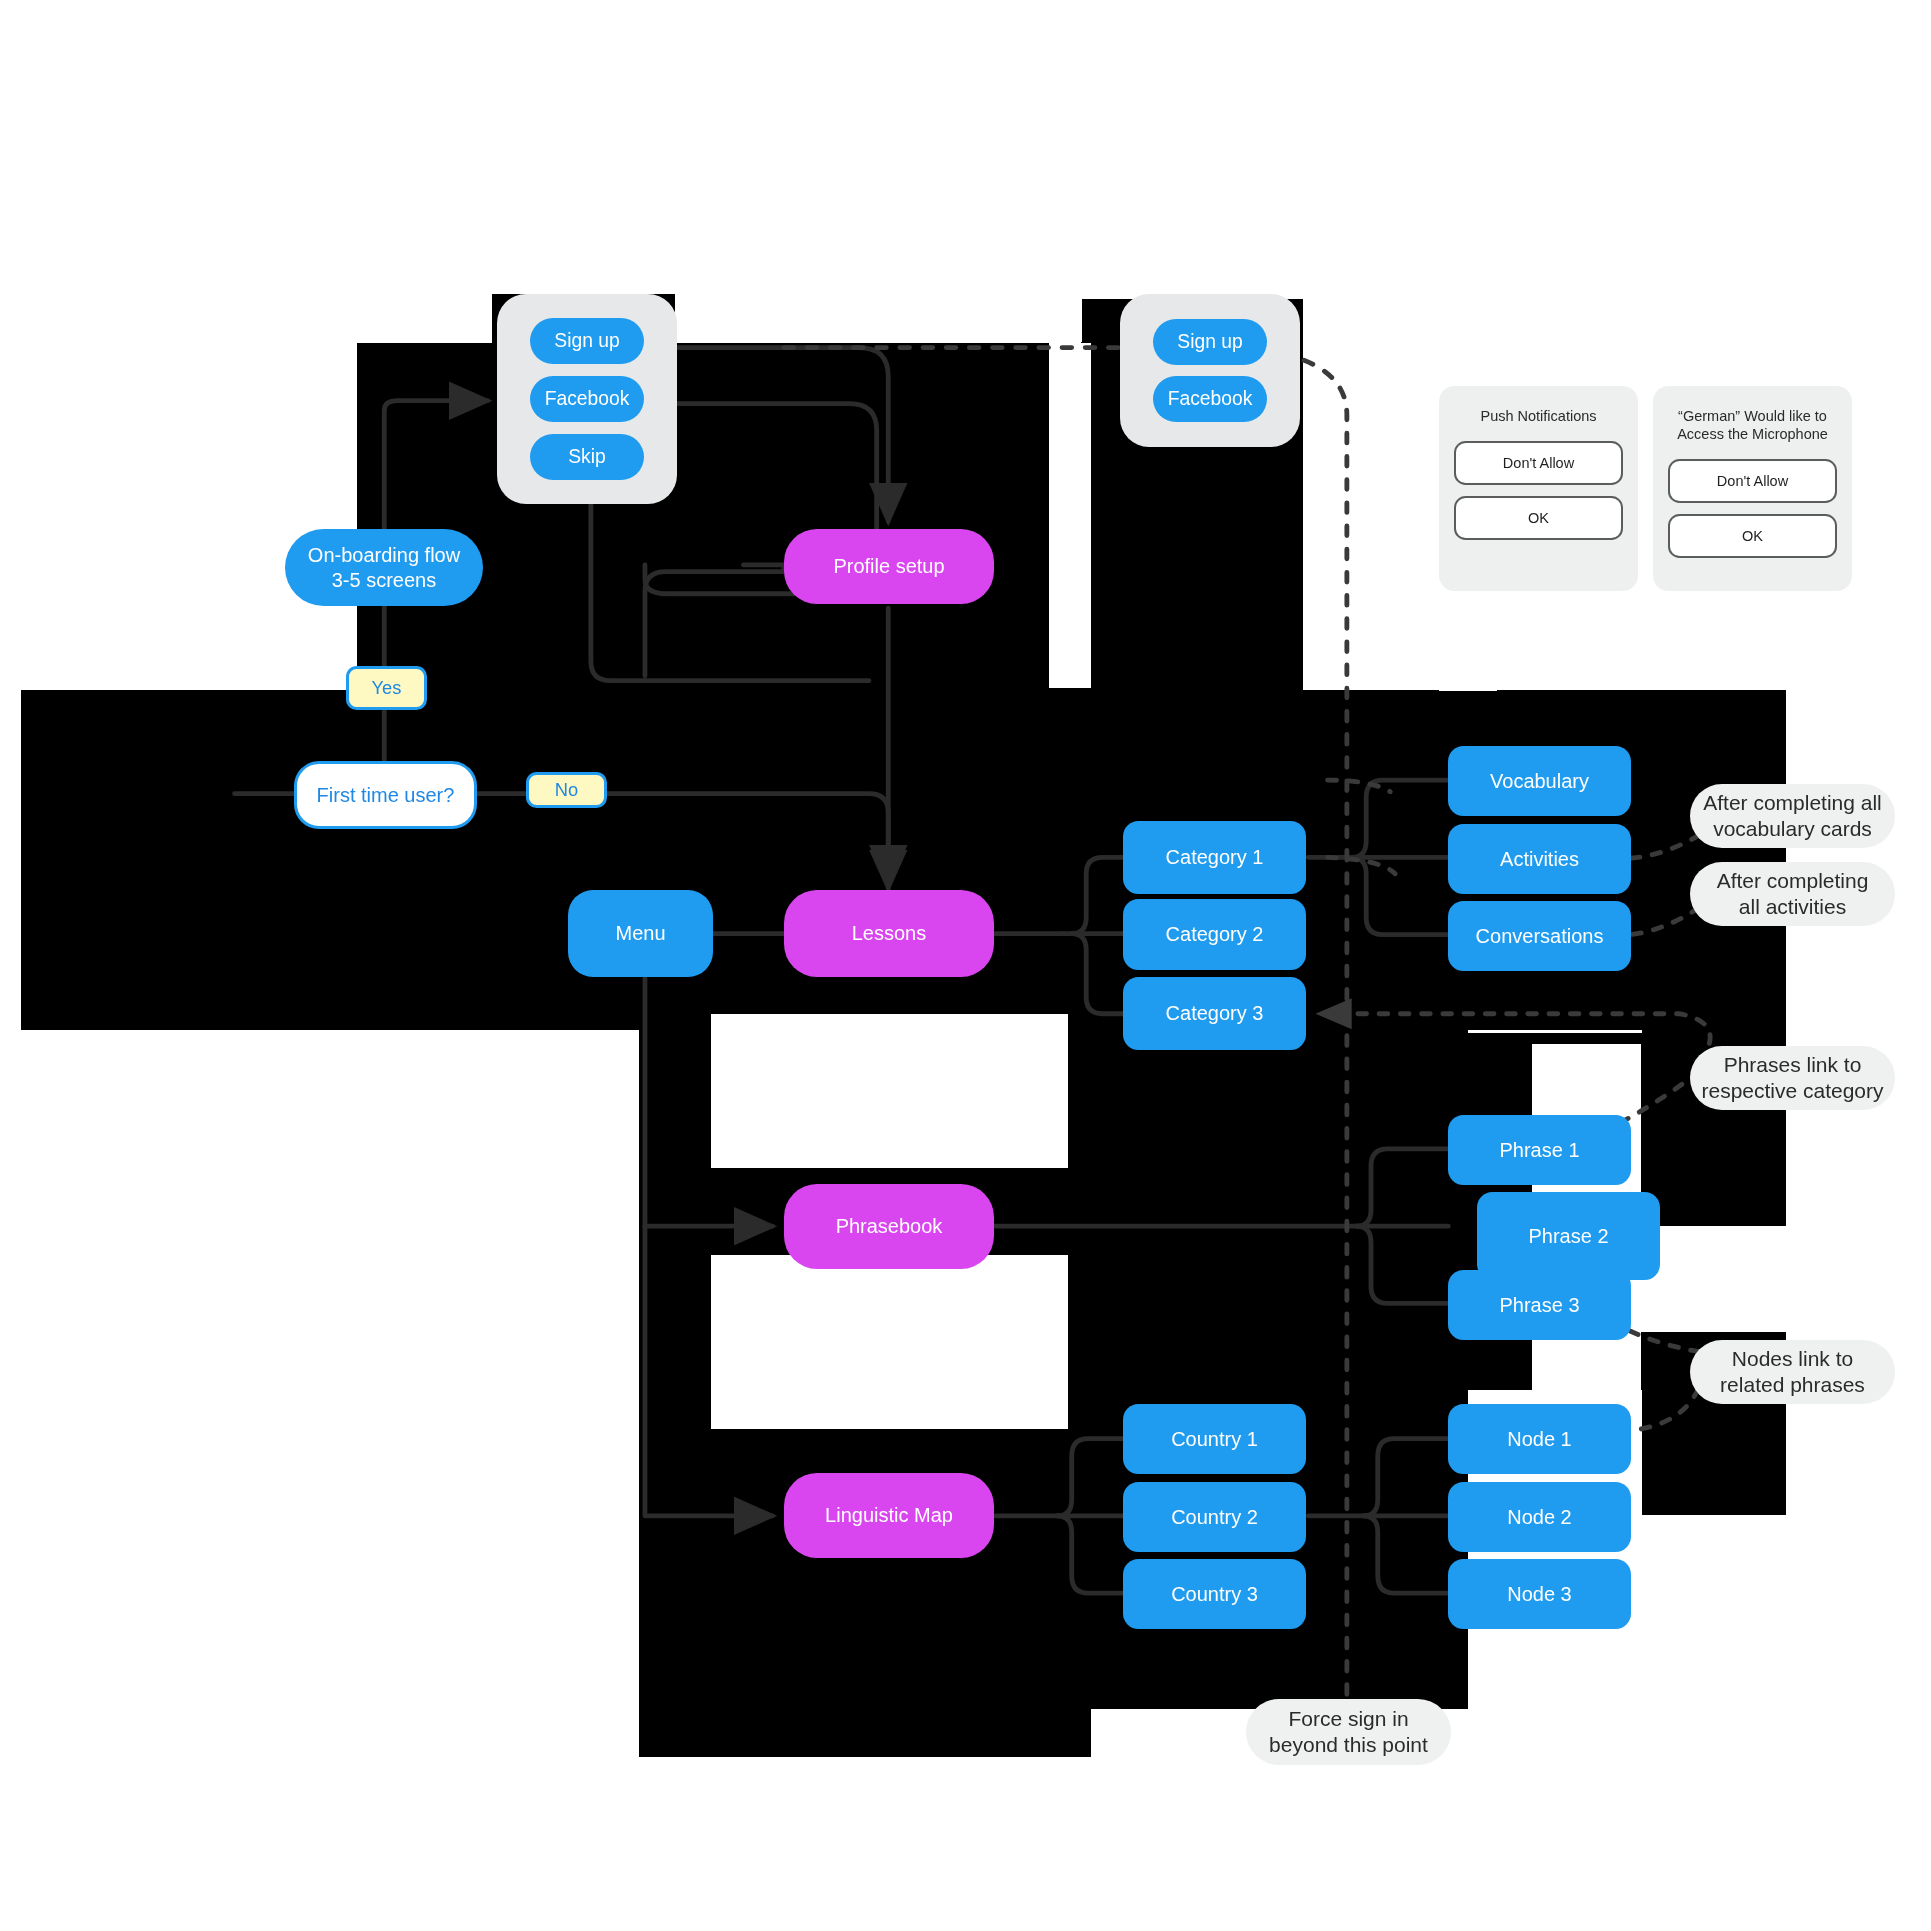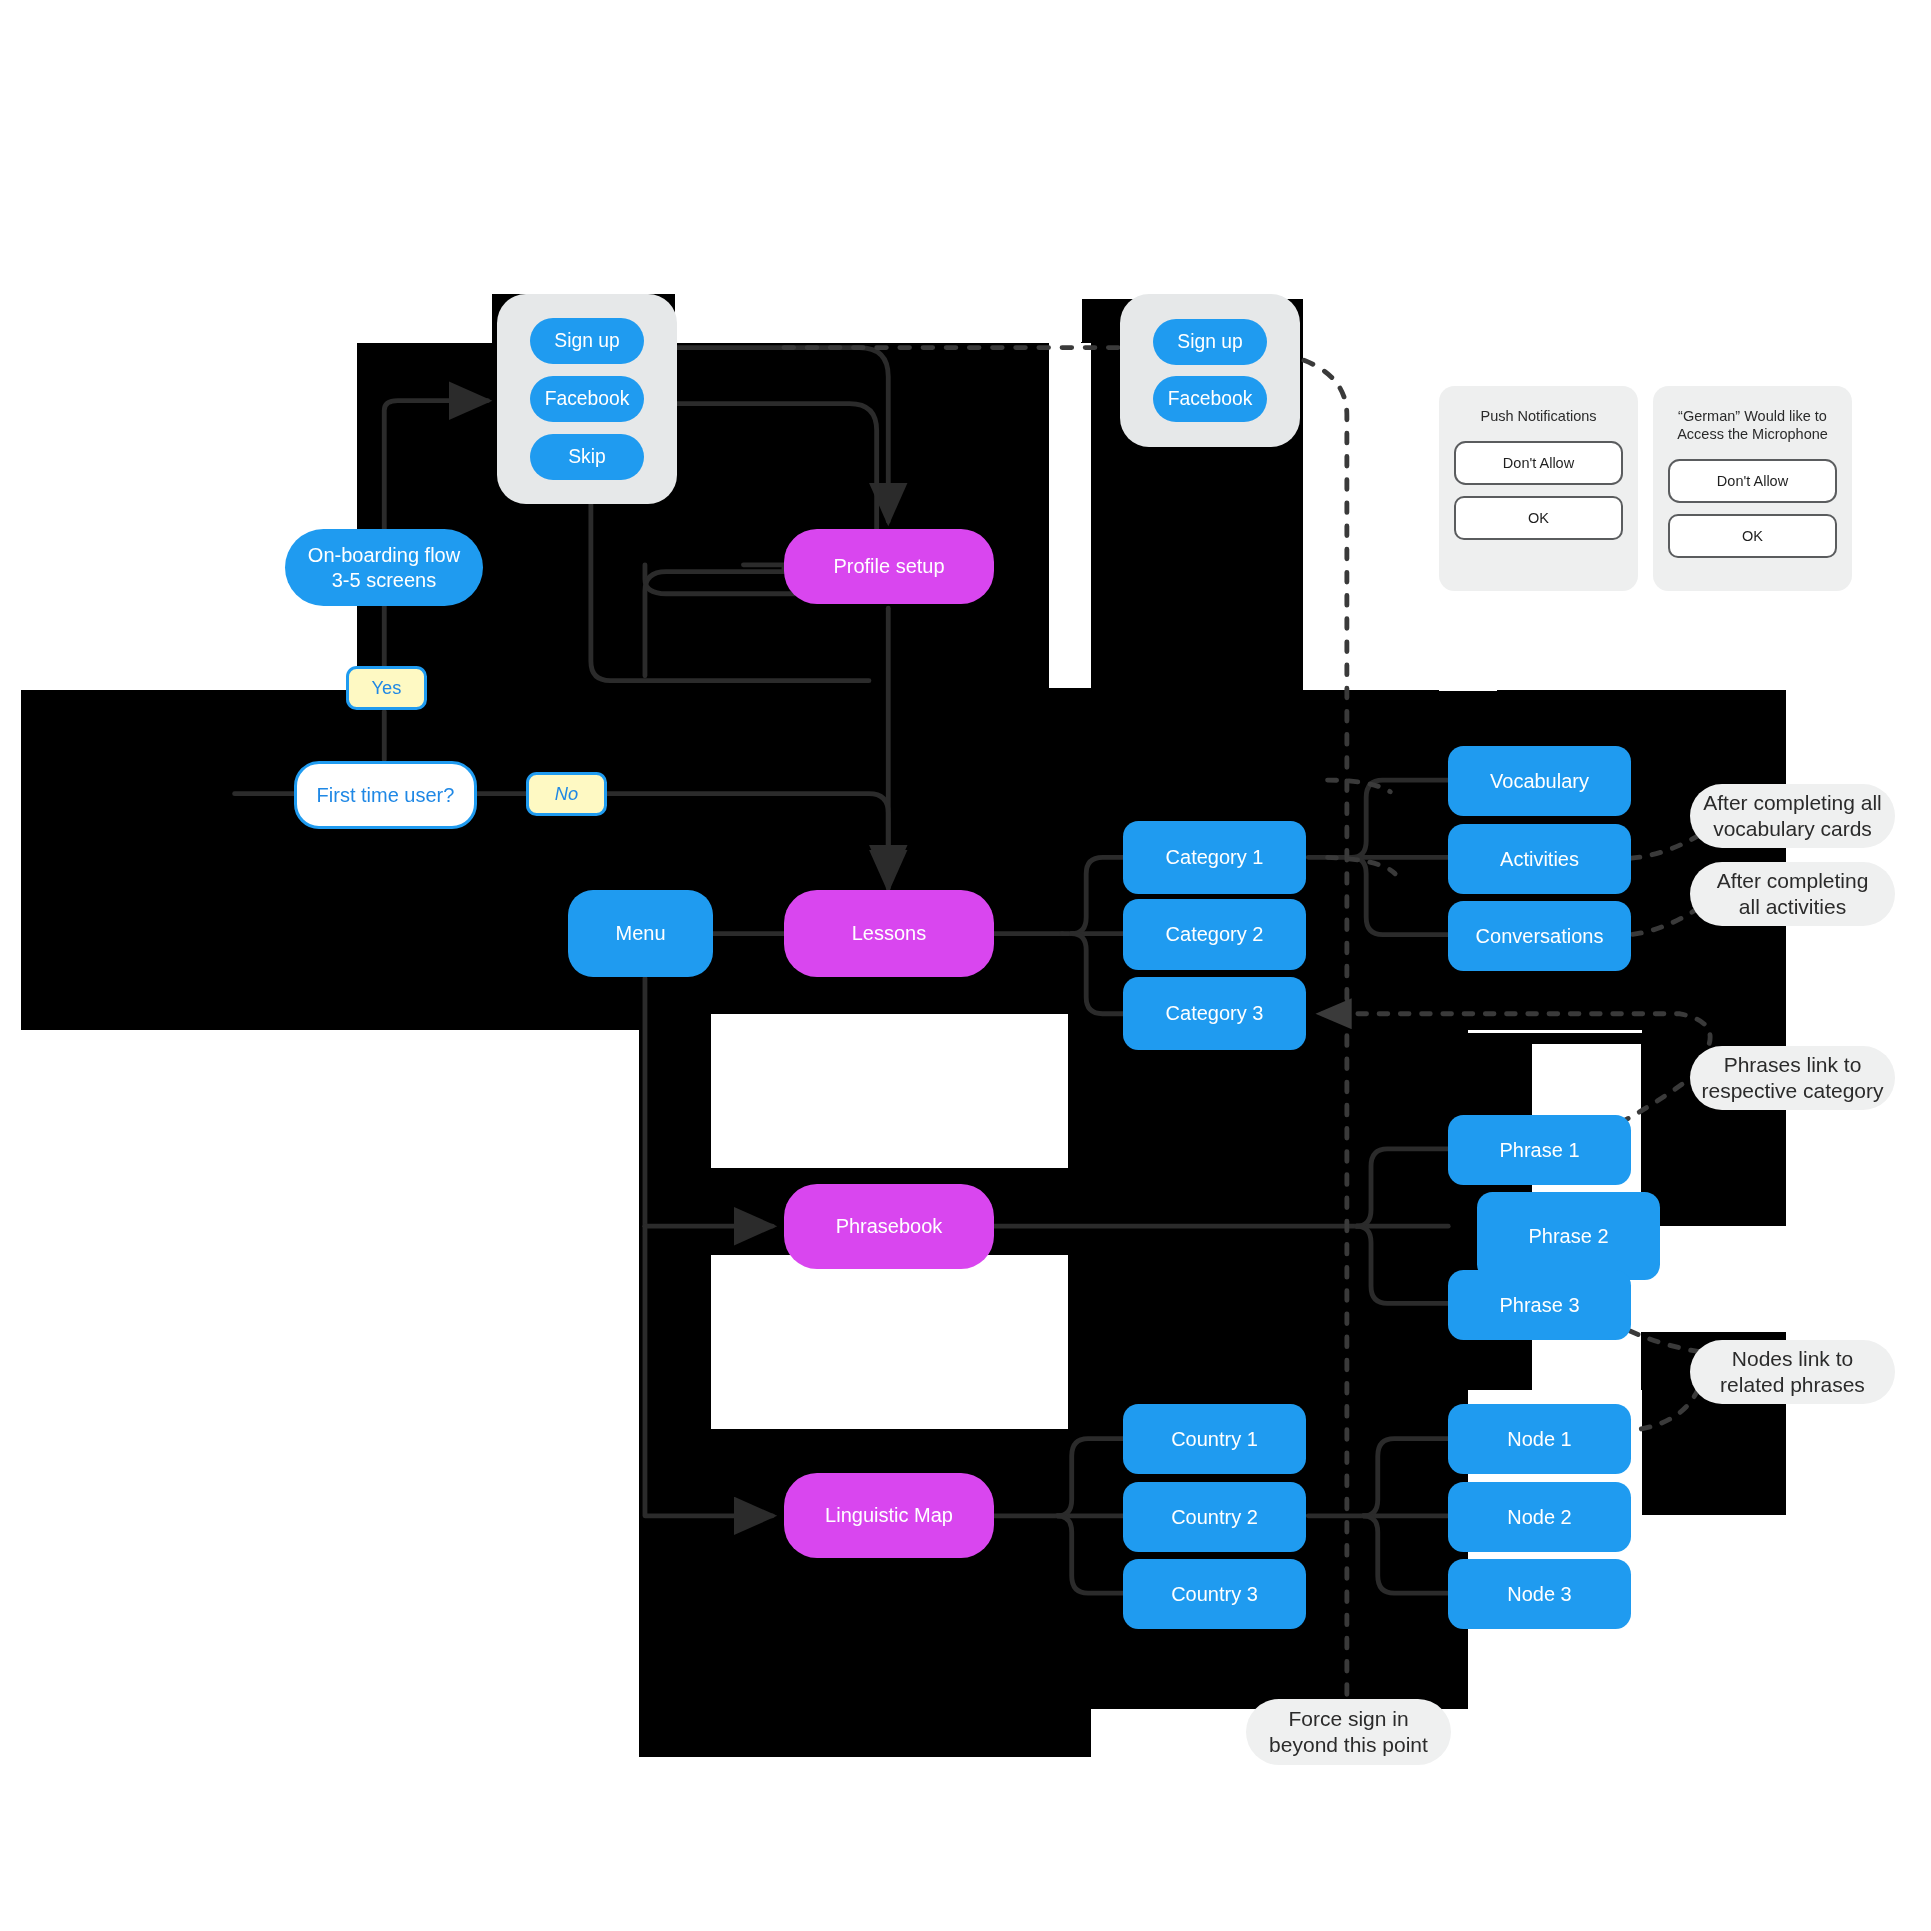--- a/index.html
+++ b/index.html
@@ -123,21 +123,21 @@
     border: 2.4px solid #5a5c5e;
     border-radius: 11.6px;
     display: flex;
     align-items: center;
     justify-content: center;
     font-size: 14.5px;
     color: #1f1f1f;
     margin-bottom: 11.6px;
     box-sizing: border-box;
   }
-  .dialog .dbtn:last-child { margin-bottom: 0; border-radius: 10px; }
+  .dialog .dbtn:last-child { margin-bottom: 0; }
 
   
   .mask {
     position: absolute;
     background: #000000;
   }
 </style>
 </head>
 <body>
 
@@ -296,21 +296,21 @@
 
       <path d="M1700,1480 Q1750,1470 1762,1430" stroke-dasharray="9 13"></path>
     </g>
   </svg>
 
 
   <div class="node n-decision" style="left:294px; top:761px; width:183px; height:68px;">First time user?</div>
 
   <div class="node n-label" style="left:346px; top:666px; width:81px; height:44px;">Yes</div>
 
-  <div class="node n-label" style="left:526px; top:772px; width:81px; height:44px;font-style:italic;">No</div>
+  <div class="node n-label" style="left:526px; top:772px; width:81px; height:36px;">No</div>
 
   <div class="node n-blue" style="left:285px; top:529px; width:198px; height:77px; border-radius:39px;">On-boarding flow
 3-5 screens</div>
 
   <div class="node n-green" style="left:784px; top:529px; width:210px; height:75px;">Profile setup</div>
 
   <div class="node n-blue" style="left:568px; top:890px; width:145px; height:87px; border-radius:25px;">Menu</div>
 
   <div class="node n-green" style="left:784px; top:890px; width:210px; height:87px;">Lessons</div>
 

